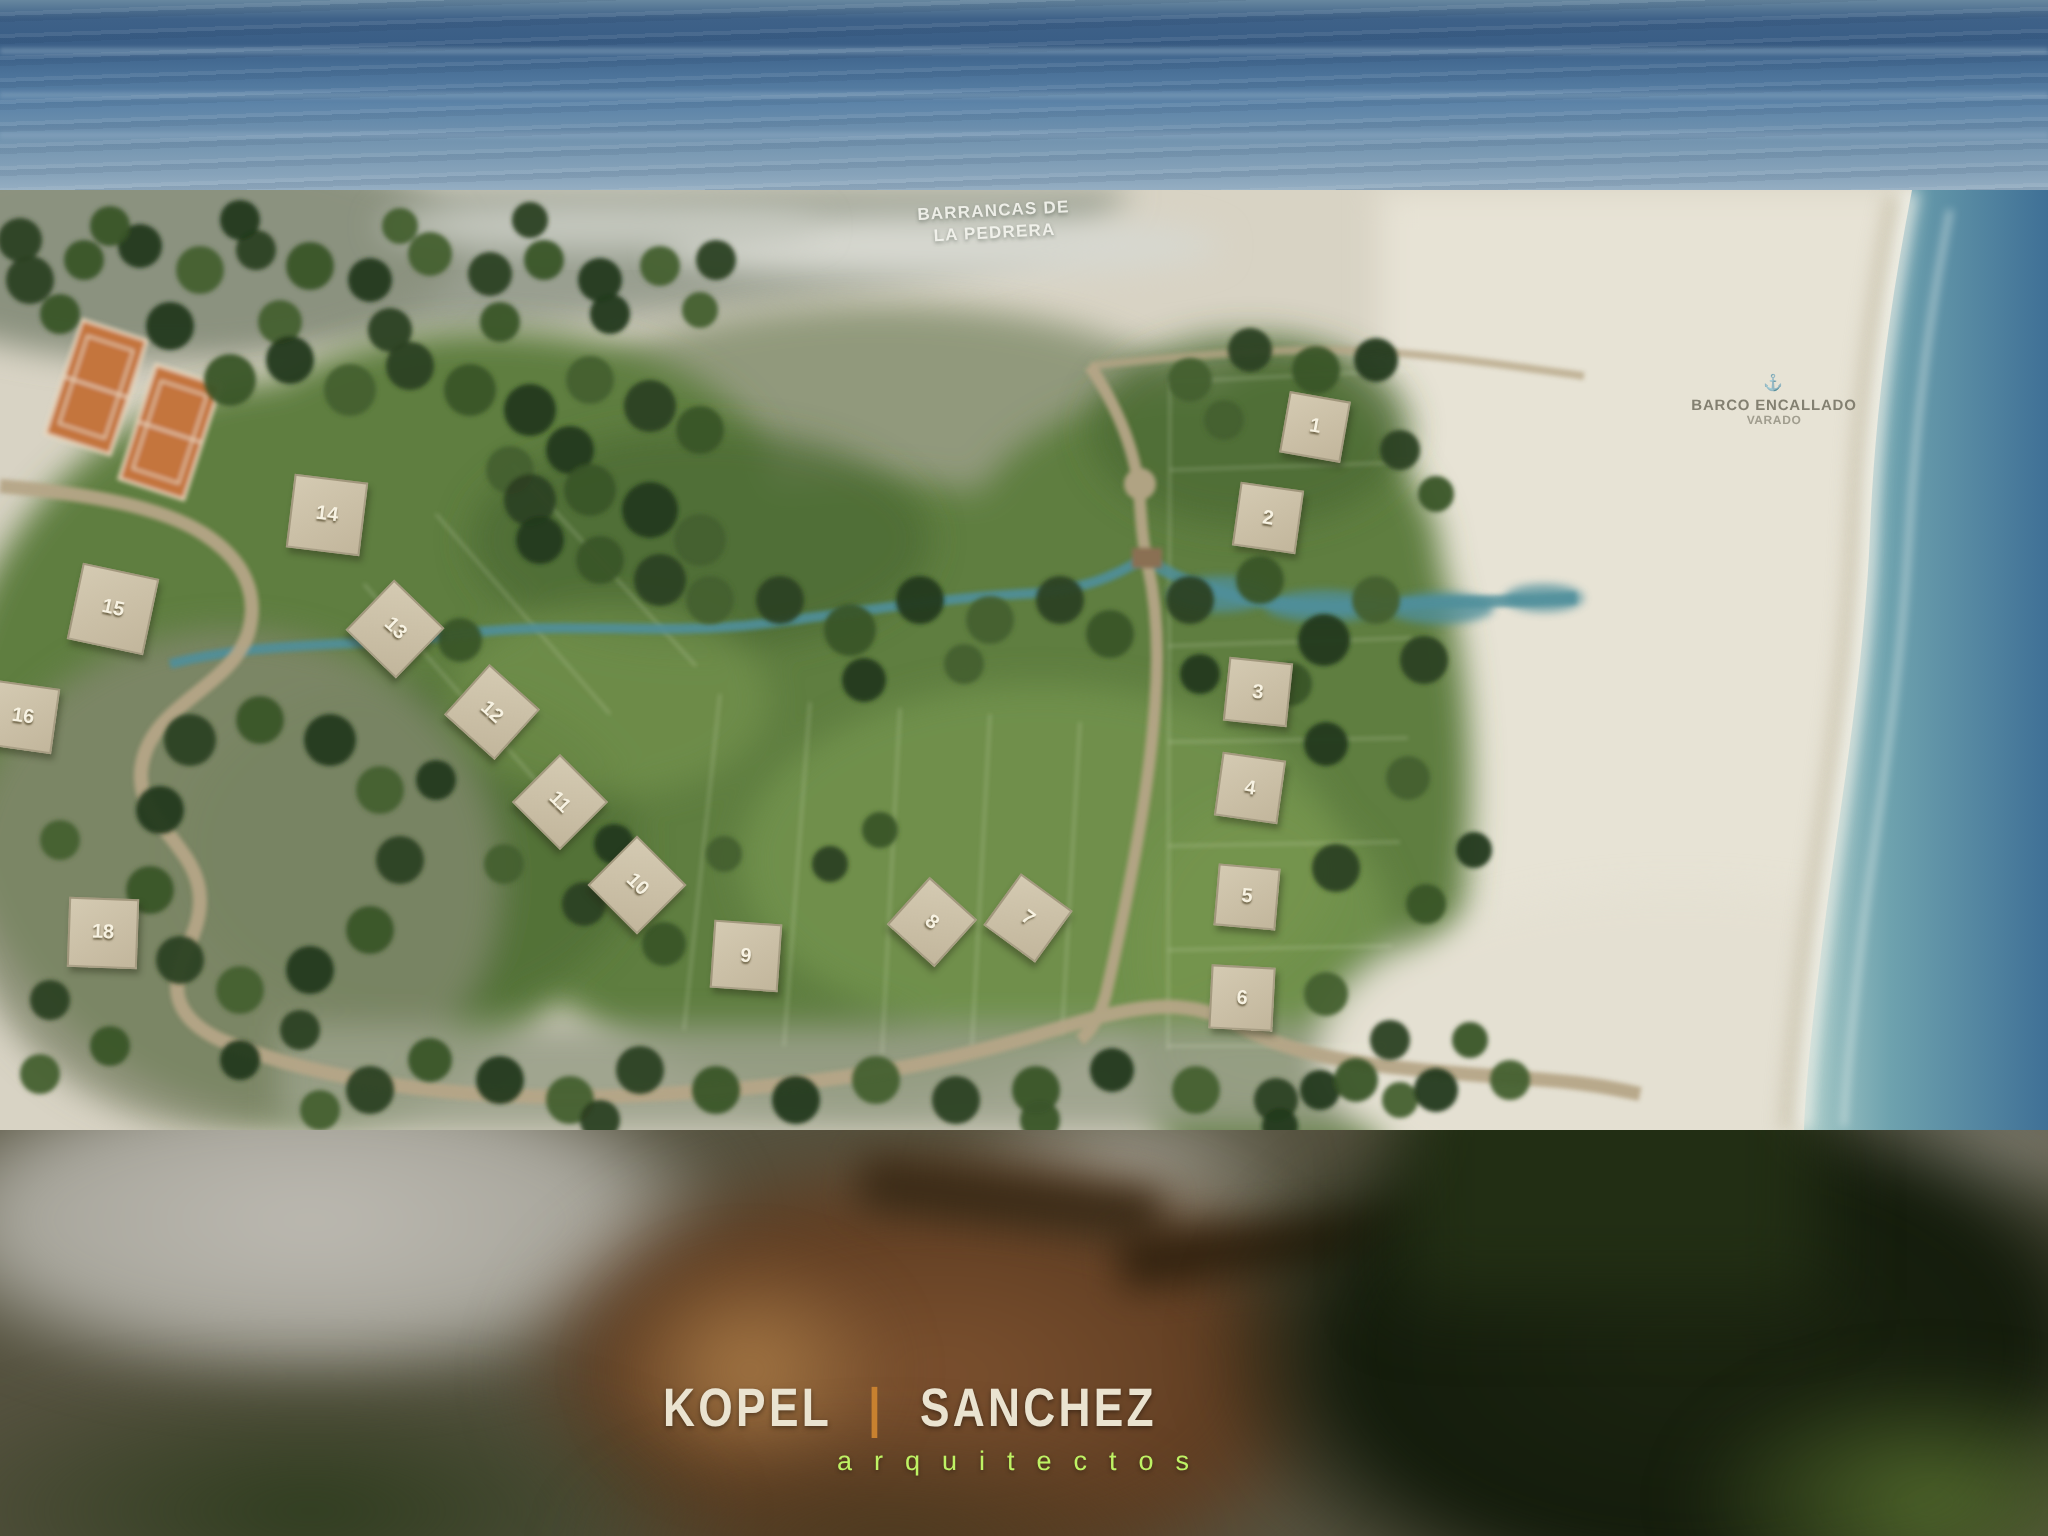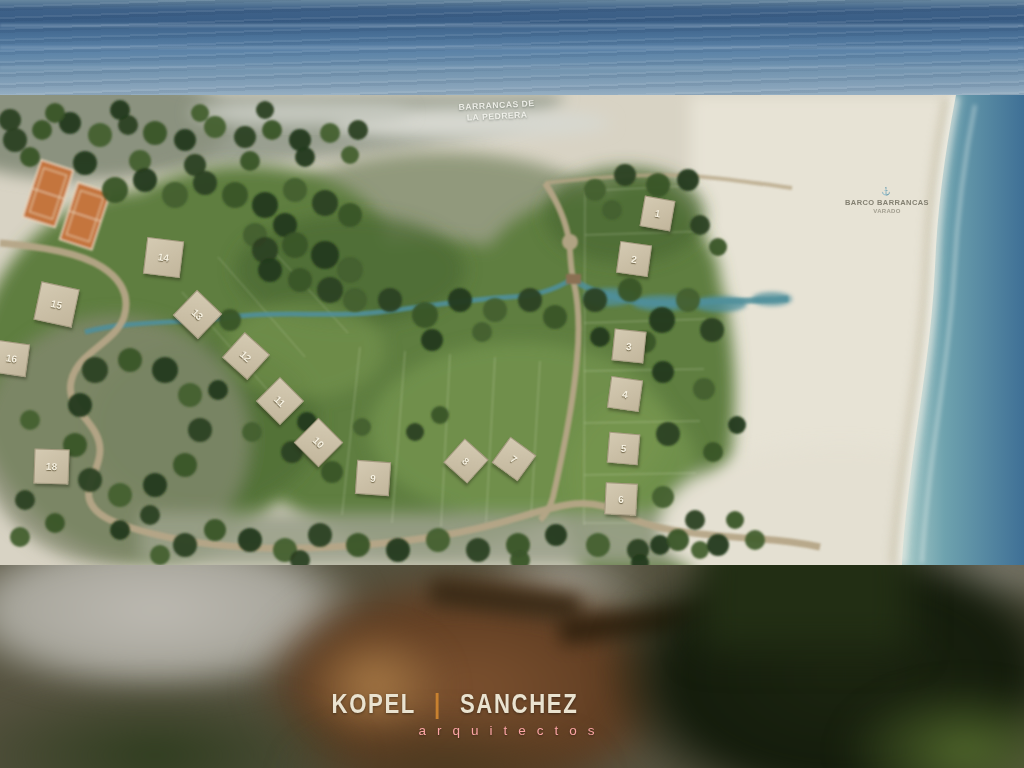--- a/index.html
+++ b/index.html
@@ -68,21 +68,21 @@
             background:radial-gradient(closest-side,#51682c,rgba(81,104,44,0))}
 
   
   .logo{position:absolute;left:455px;top:124px;transform:translateX(-50%);
         text-align:right;z-index:6}
   .logo-top{display:flex;align-items:center;justify-content:center;
         color:#eae3d0;font-size:27px;font-weight:600;letter-spacing:2px;
         transform:scaleX(.82);transform-origin:center;
         text-shadow:0 1px 3px rgba(0,0,0,.4)}
   .logo-sep{color:#c8812f;margin:0 22px;font-weight:bold;text-shadow:none}
-  .logo-sub{margin-top:3px;color:#fca5a5;font-size:13.5px;letter-spacing:11px;
+  .logo-sub{margin-top:3px;color:#bef264;font-size:13.5px;letter-spacing:11px;
         padding-left:11px;text-shadow:0 1px 2px rgba(0,0,0,.35)}
 </style>
 </head>
 <body>
 
 <div class="stage">
 
   <div class="ocean-strip"></div>
 
   <div class="siteplan">
@@ -316,21 +316,21 @@
         </g>
     </svg>
 
     <div class="map-label barrancas">
       <span>BARRANCAS DE</span>
       <span>LA PEDRERA</span>
     </div>
 
     <div class="map-label shipwreck">
       <span class="marker">⚓</span>
-      <span>BARCO BARRANCAS</span>
+      <span>BARCO ENCALLADO</span>
       <span class="sub">VARADO</span>
     </div>
 
     <div class="lots-layer" id="lots">
         <div class="lot" style="left: 641.5px; top: 102.5px; width: 29px; height: 29px; transform: rotate(10deg);">
           <span>1</span>
         </div>
         <div class="lot" style="left: 618px; top: 148px; width: 30px; height: 30px; transform: rotate(8deg);">
           <span>2</span>
         </div>

